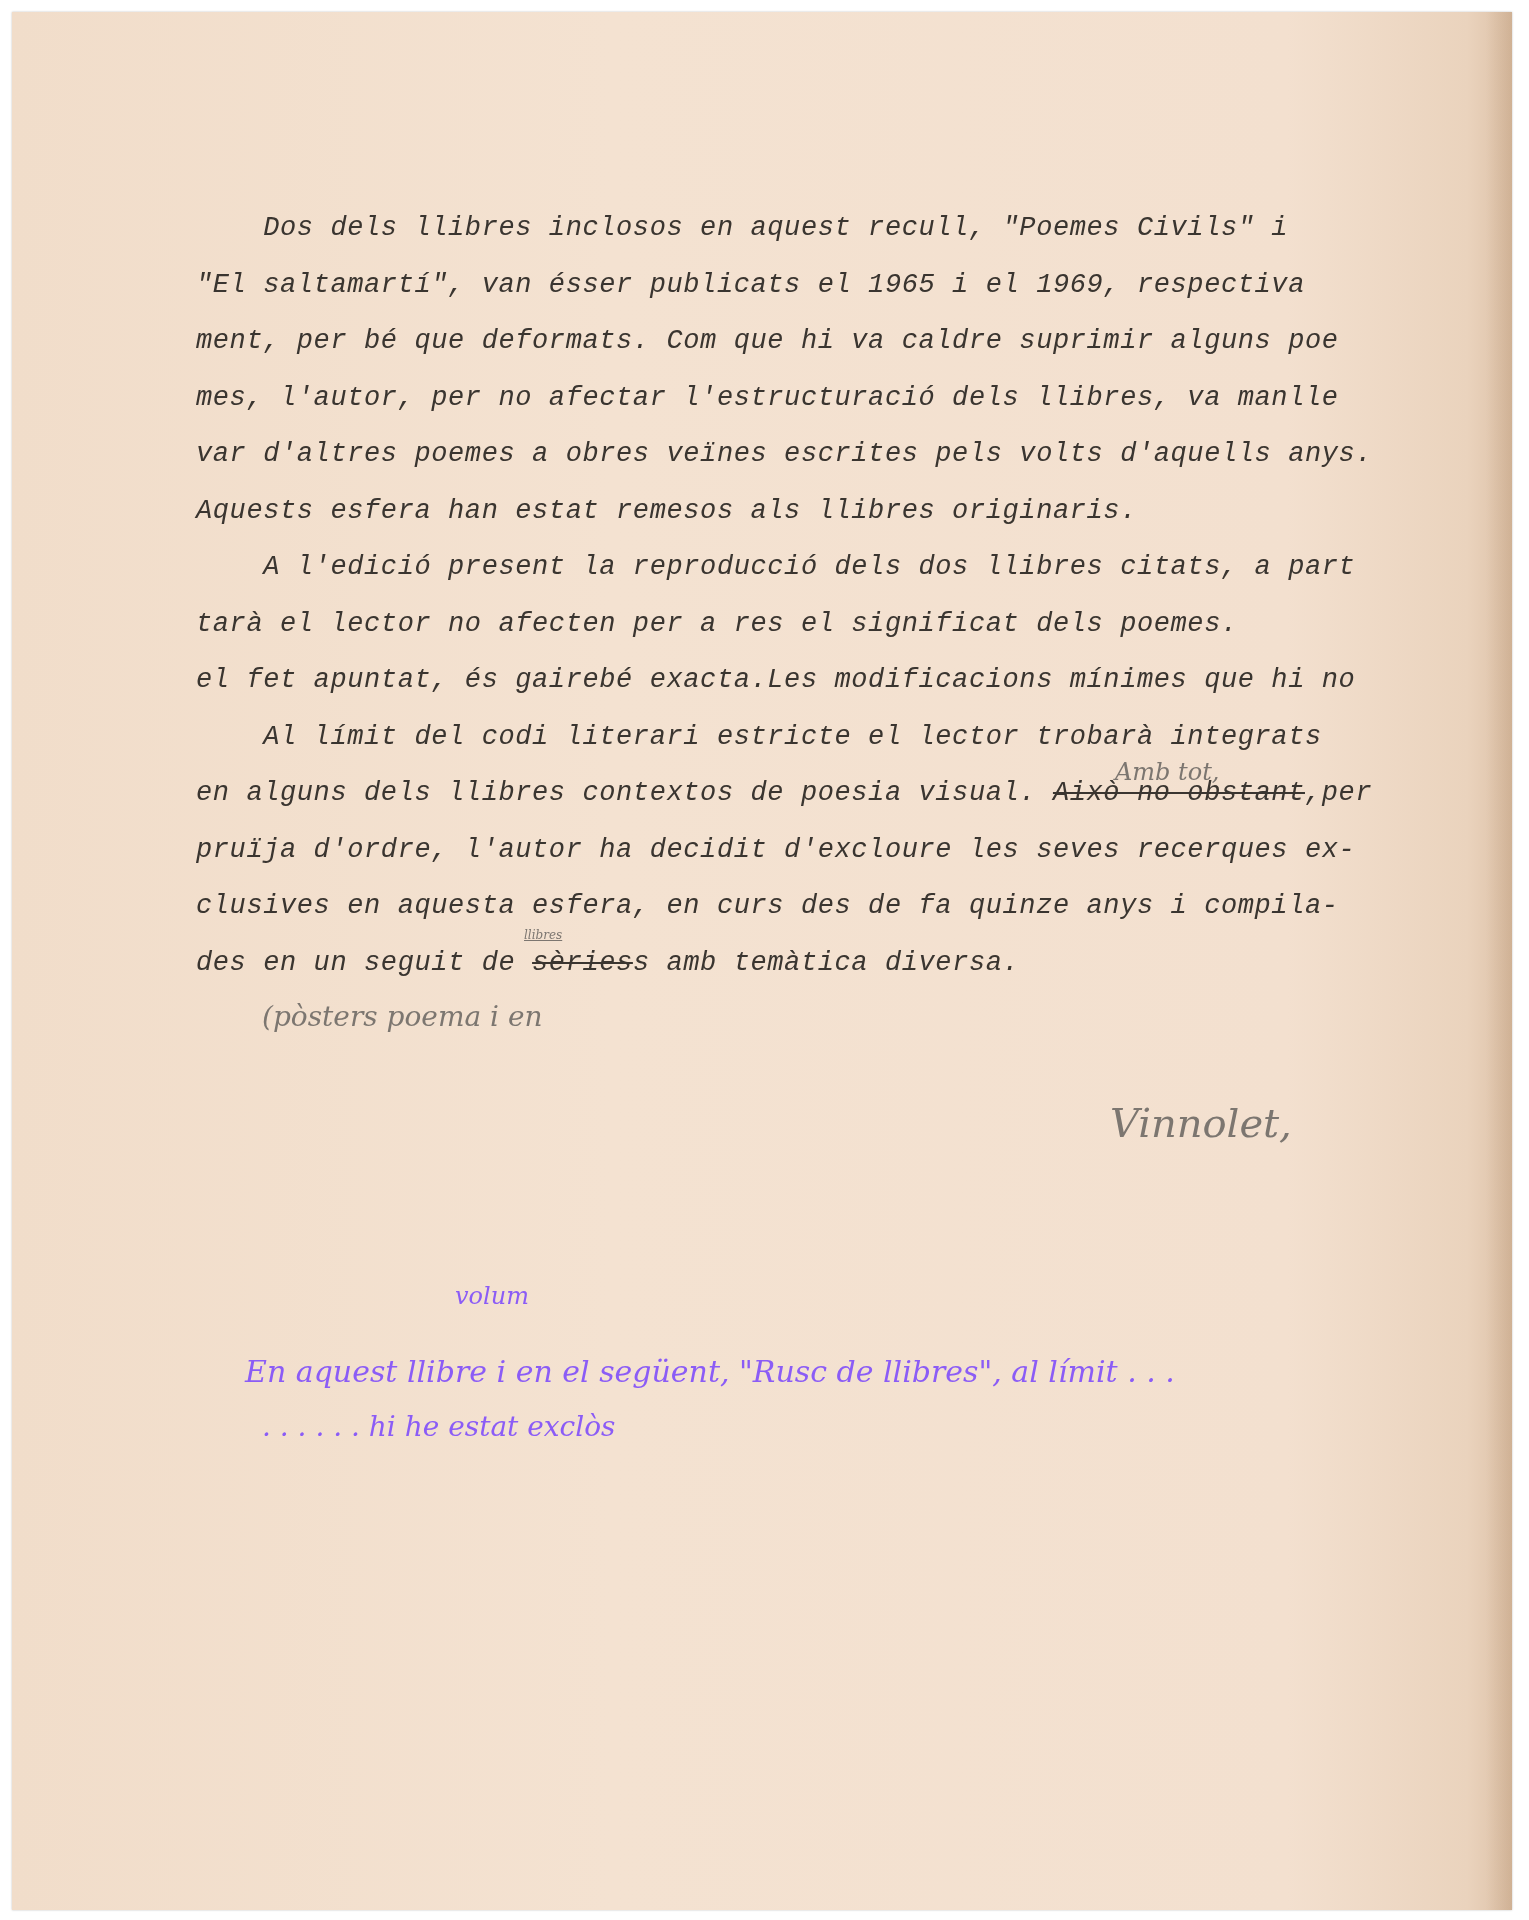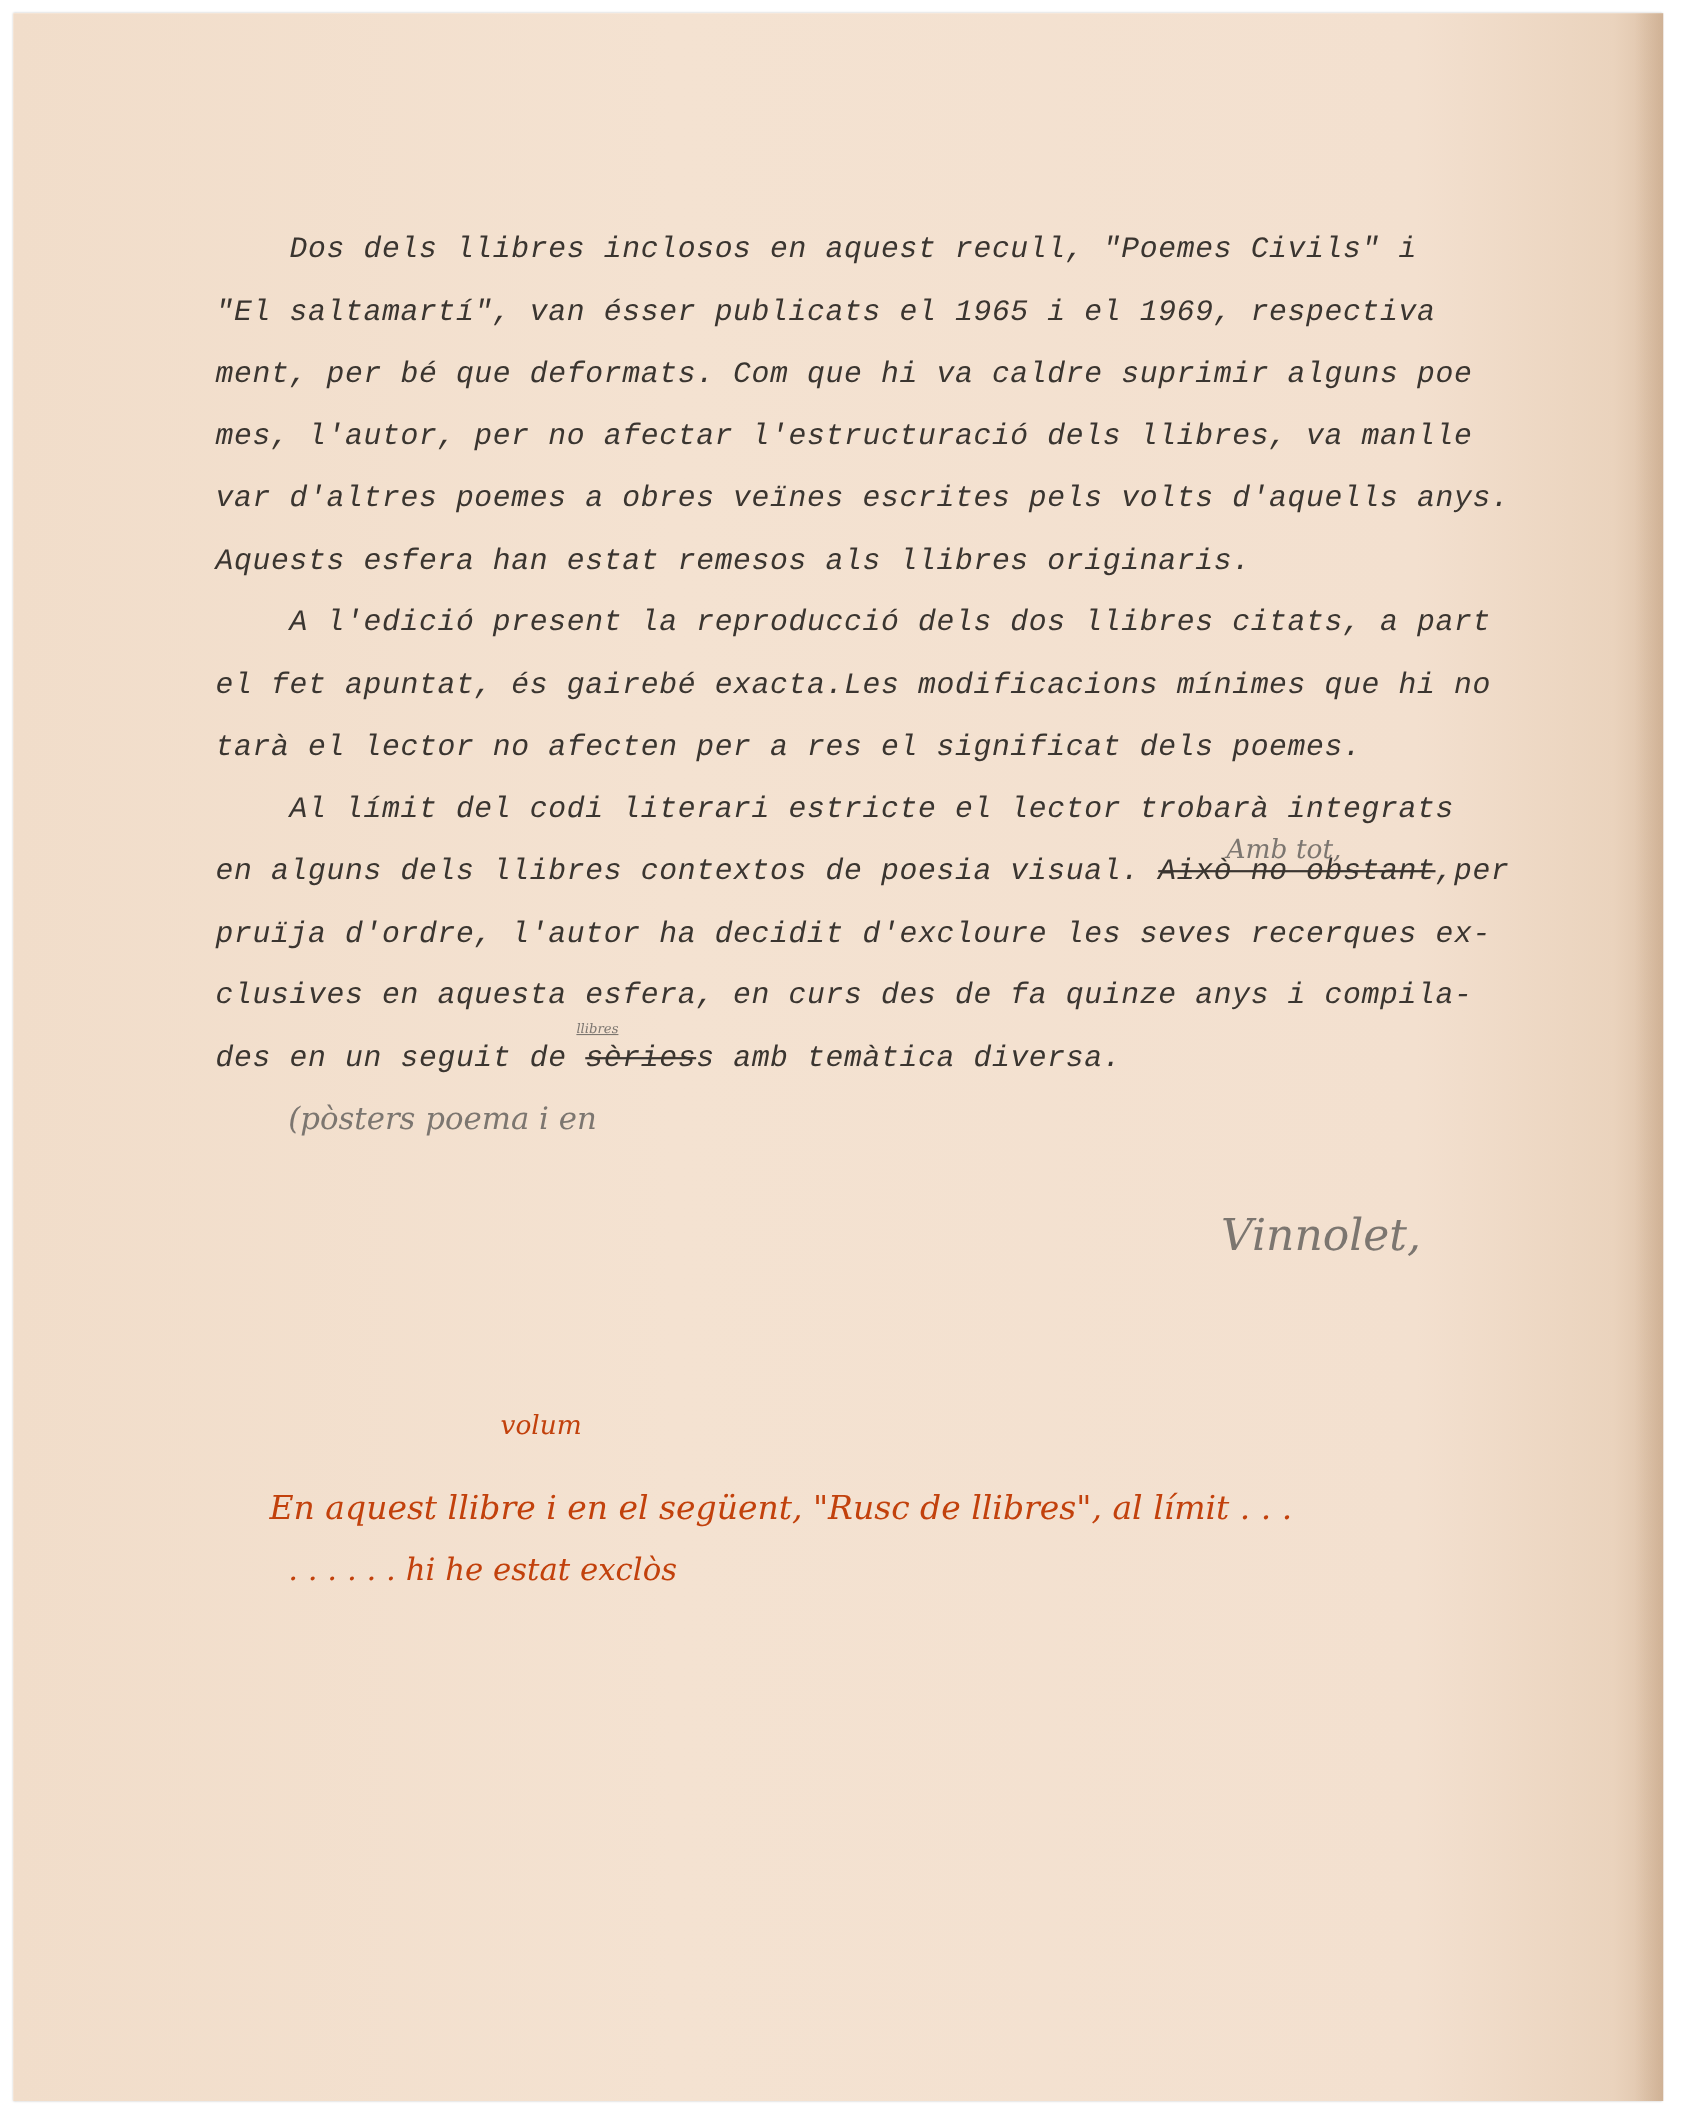--- a/index.html
+++ b/index.html
@@ -22,39 +22,39 @@
     position: absolute; left: 196px; top: 200px; width: 1230px;
     font-size: 27px; color: #3a3530; line-height: 56.5px;
     letter-spacing: 0.6px;
   }
   .typed p { margin: 0; white-space: pre; font-style: italic; }
   .strike { text-decoration: line-through; text-decoration-thickness: 2px; }
   .hand {
     position: absolute; font-family: "DejaVu Serif", serif; font-style: italic;
     color: #7c7670; white-space: nowrap; text-align: right;
   }
-  .hand.faint { color: #c2410c; }
+  .hand.faint { color: #8b5cf6; }
 </style>
 </head>
 <body>
 
 <div class="paper">
   <div class="edge-right"></div>
 </div>
 
 <div class="typed">
   <p>    Dos dels llibres inclosos en aquest recull, "Poemes Civils" i</p>
   <p>"El saltamartí", van ésser publicats el 1965 i el 1969, respectiva</p>
   <p>ment, per bé que deformats. Com que hi va caldre suprimir alguns poe</p>
   <p>mes, l'autor, per no afectar l'estructuració dels llibres, va manlle</p>
   <p>var d'altres poemes a obres veïnes escrites pels volts d'aquells anys.</p>
   <p>Aquests esfera han estat remesos als llibres originaris.</p>
   <p>    A l'edició present la reproducció dels dos llibres citats, a part</p>
+  <p>tarà el lector no afecten per a res el significat dels poemes.</p>
   <p>el fet apuntat, és gairebé exacta.Les modificacions mínimes que hi no</p>
-  <p>tarà el lector no afecten per a res el significat dels poemes.</p>
   <p>    Al límit del codi literari estricte el lector trobarà integrats</p>
   <p><span>en alguns dels llibres contextos de poesia visual. </span><span class="strike">Això no obstant</span><span>,per</span></p>
   <p>pruïja d'ordre, l'autor ha decidit d'excloure les seves recerques ex-</p>
   <p>clusives en aquesta esfera, en curs des de fa quinze anys i compila-</p>
   <p><span>des en un seguit de </span><span class="strike">sèries</span><span>s amb temàtica diversa.</span></p>
 </div>
 
 <div class="hand" style="left:1115px; top:758px; font-size:24px;">Amb tot,</div>
 <div class="hand" style="left:524px; top:928px; font-size:12px;text-decoration:underline;">llibres</div>
 <div class="hand" style="left:262px; top:1000px; font-size:28px;">(pòsters poema i en</div>

